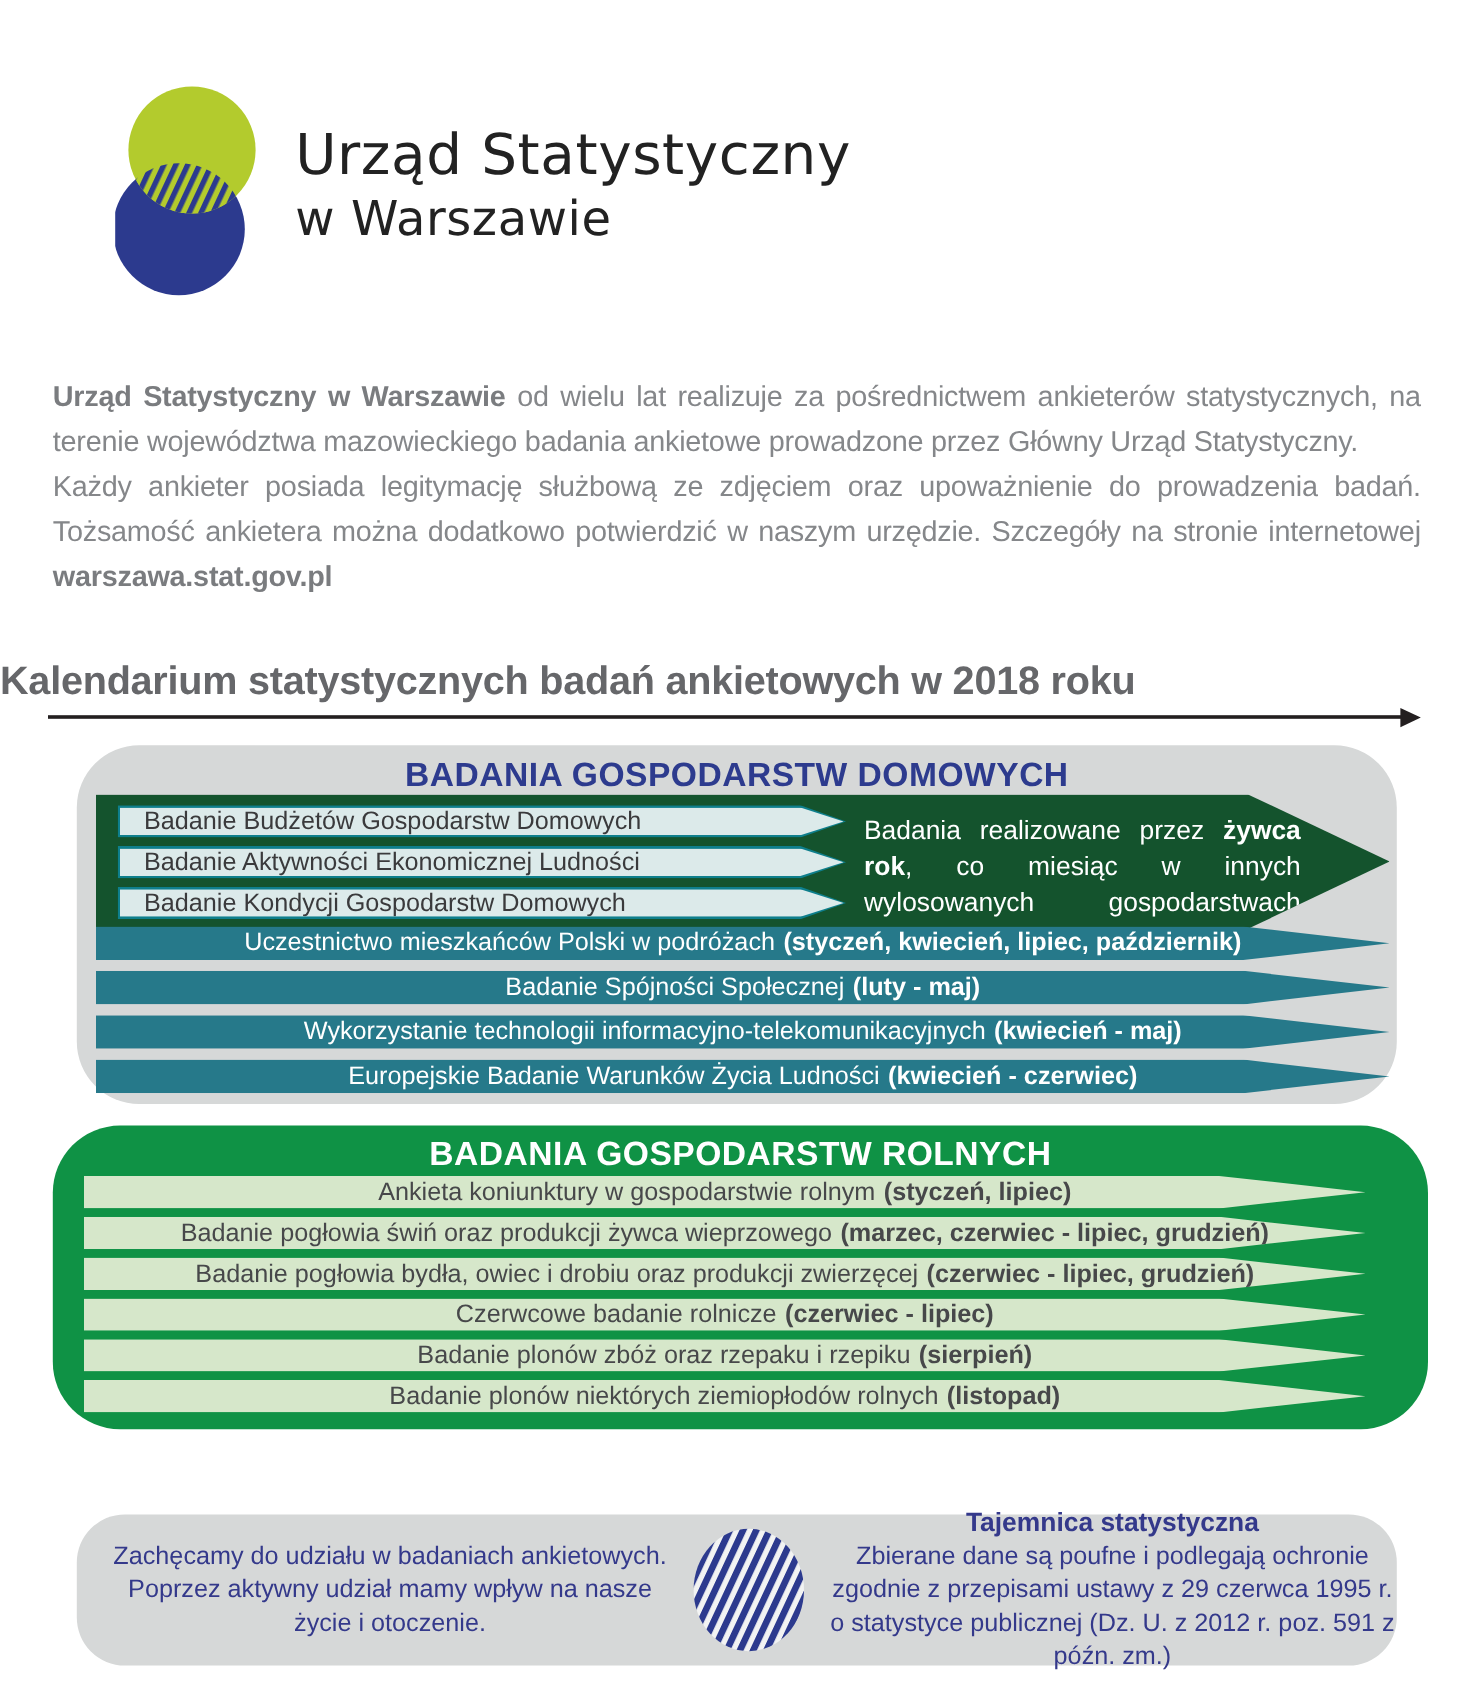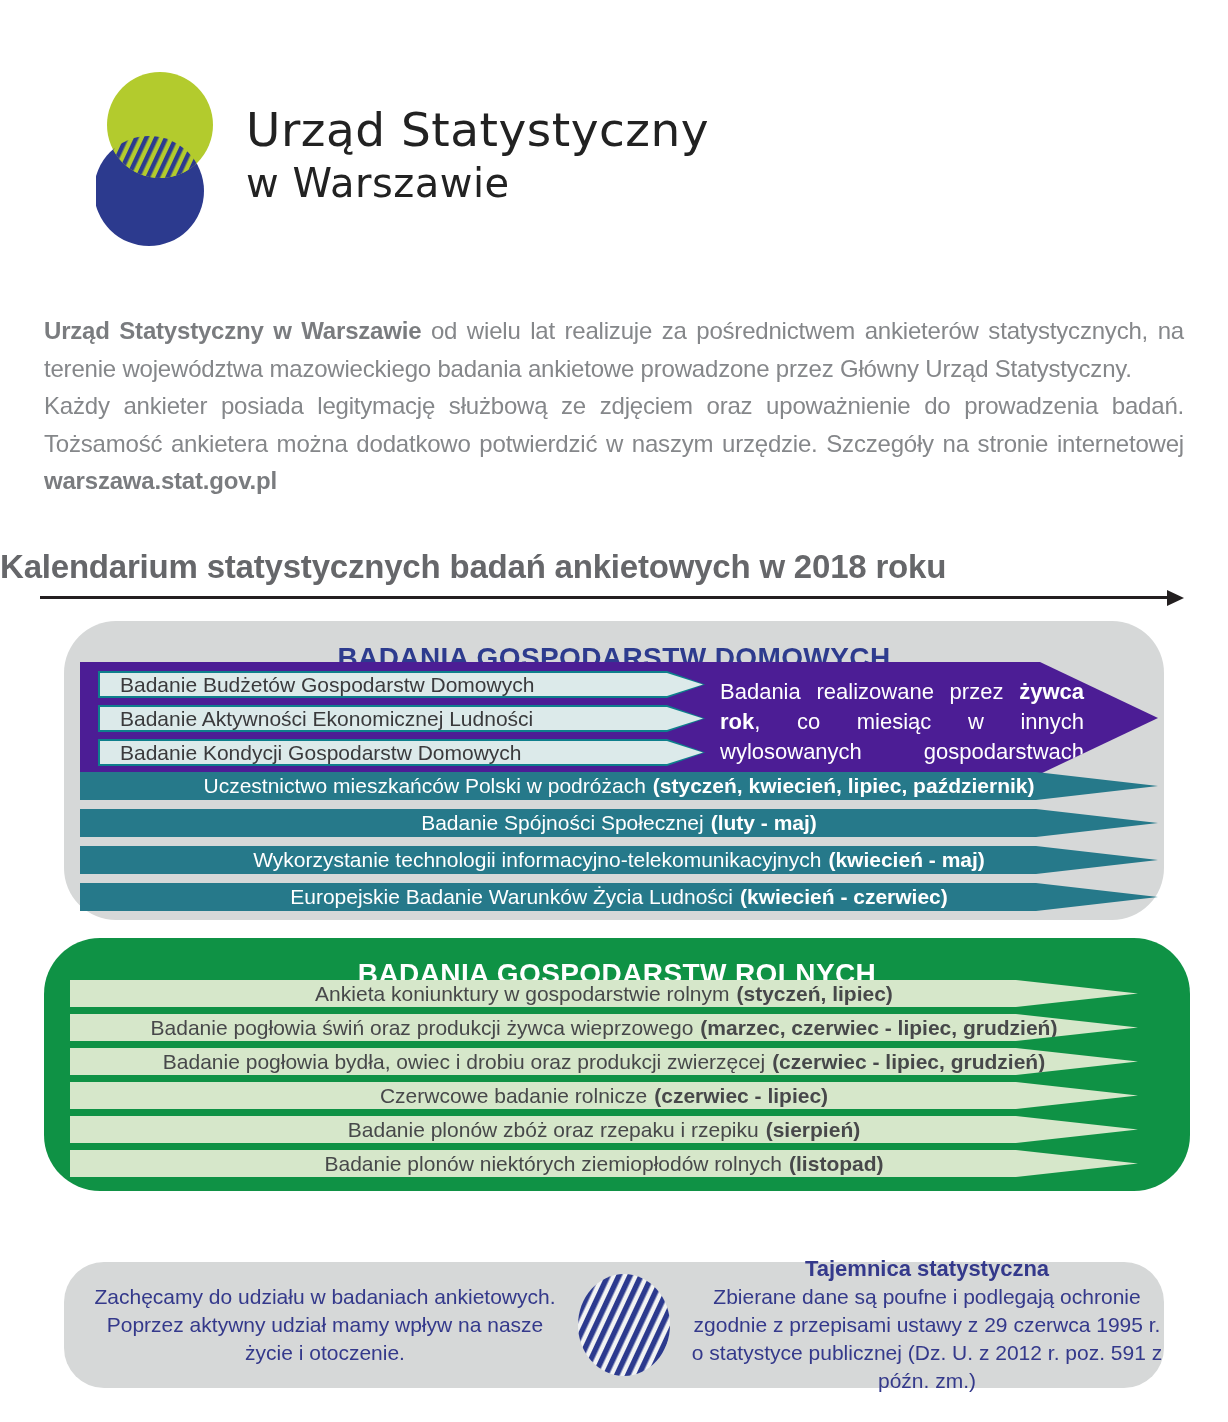--- a/index.html
+++ b/index.html
@@ -22,27 +22,27 @@
 
   
   .cal-title { position:absolute; left:0; top:548px; width:100%; text-align:left;
                font-size:33px; font-weight:bold; color:#66676a; letter-spacing:-0.2px; }
   .cal-rule  { position:absolute; left:40px; top:596px; width:1128px; border-top:3px solid #231f20; }
   .cal-rule .head { position:absolute; right:-16px; top:-9.5px; width:0; height:0;
                border-left:17px solid #231f20; border-top:8px solid transparent; border-bottom:8px solid transparent; }
 
   
   .box { position:absolute; }
-  .box h2 { margin:12px; text-align:center; font-size:28px; font-weight:bold; letter-spacing:0.4px; }
+  .box h2 { margin:0; text-align:center; font-size:28px; font-weight:bold; letter-spacing:0.4px; }
 
   
   .box-house { left:64px; top:621px; width:1100px; height:299px; background:#d6d8d8; border-radius:52px; }
   .box-house h2 { padding-top:9px; color:#2d3b8e; }
 
-  .big-arrow { position:absolute; left:16px; top:41px; width:1078px; height:112px; background:#4c1d95;
+  .big-arrow { position:absolute; left:16px; top:41px; width:1078px; height:112px; background:#14532d;
                clip-path:polygon(0 0, calc(100% - 118px) 0, 100% 50%, calc(100% - 118px) 100%, 0 100%); }
   .lightbars { position:absolute; left:18px; top:9px; width:607px; }
   .lb  { position:relative; height:27px; margin-bottom:7px; background:#0e7f8c;
          clip-path:polygon(0 0, calc(100% - 38px) 0, 100% 50%, calc(100% - 38px) 100%, 0 100%); }
   .lb-in { position:absolute; left:2px; top:2px; right:2px; bottom:2px; background:#dceaea;
          clip-path:polygon(0 0, calc(100% - 36px) 0, 100% 50%, calc(100% - 36px) 100%, 0 100%);
          font-size:21px; line-height:23px; color:#3a3a3c; padding-left:20px; }
   .note { position:absolute; left:640px; top:15px; width:364px; color:#ffffff;
           font-size:22px; line-height:30px; text-align:justify; }
 

